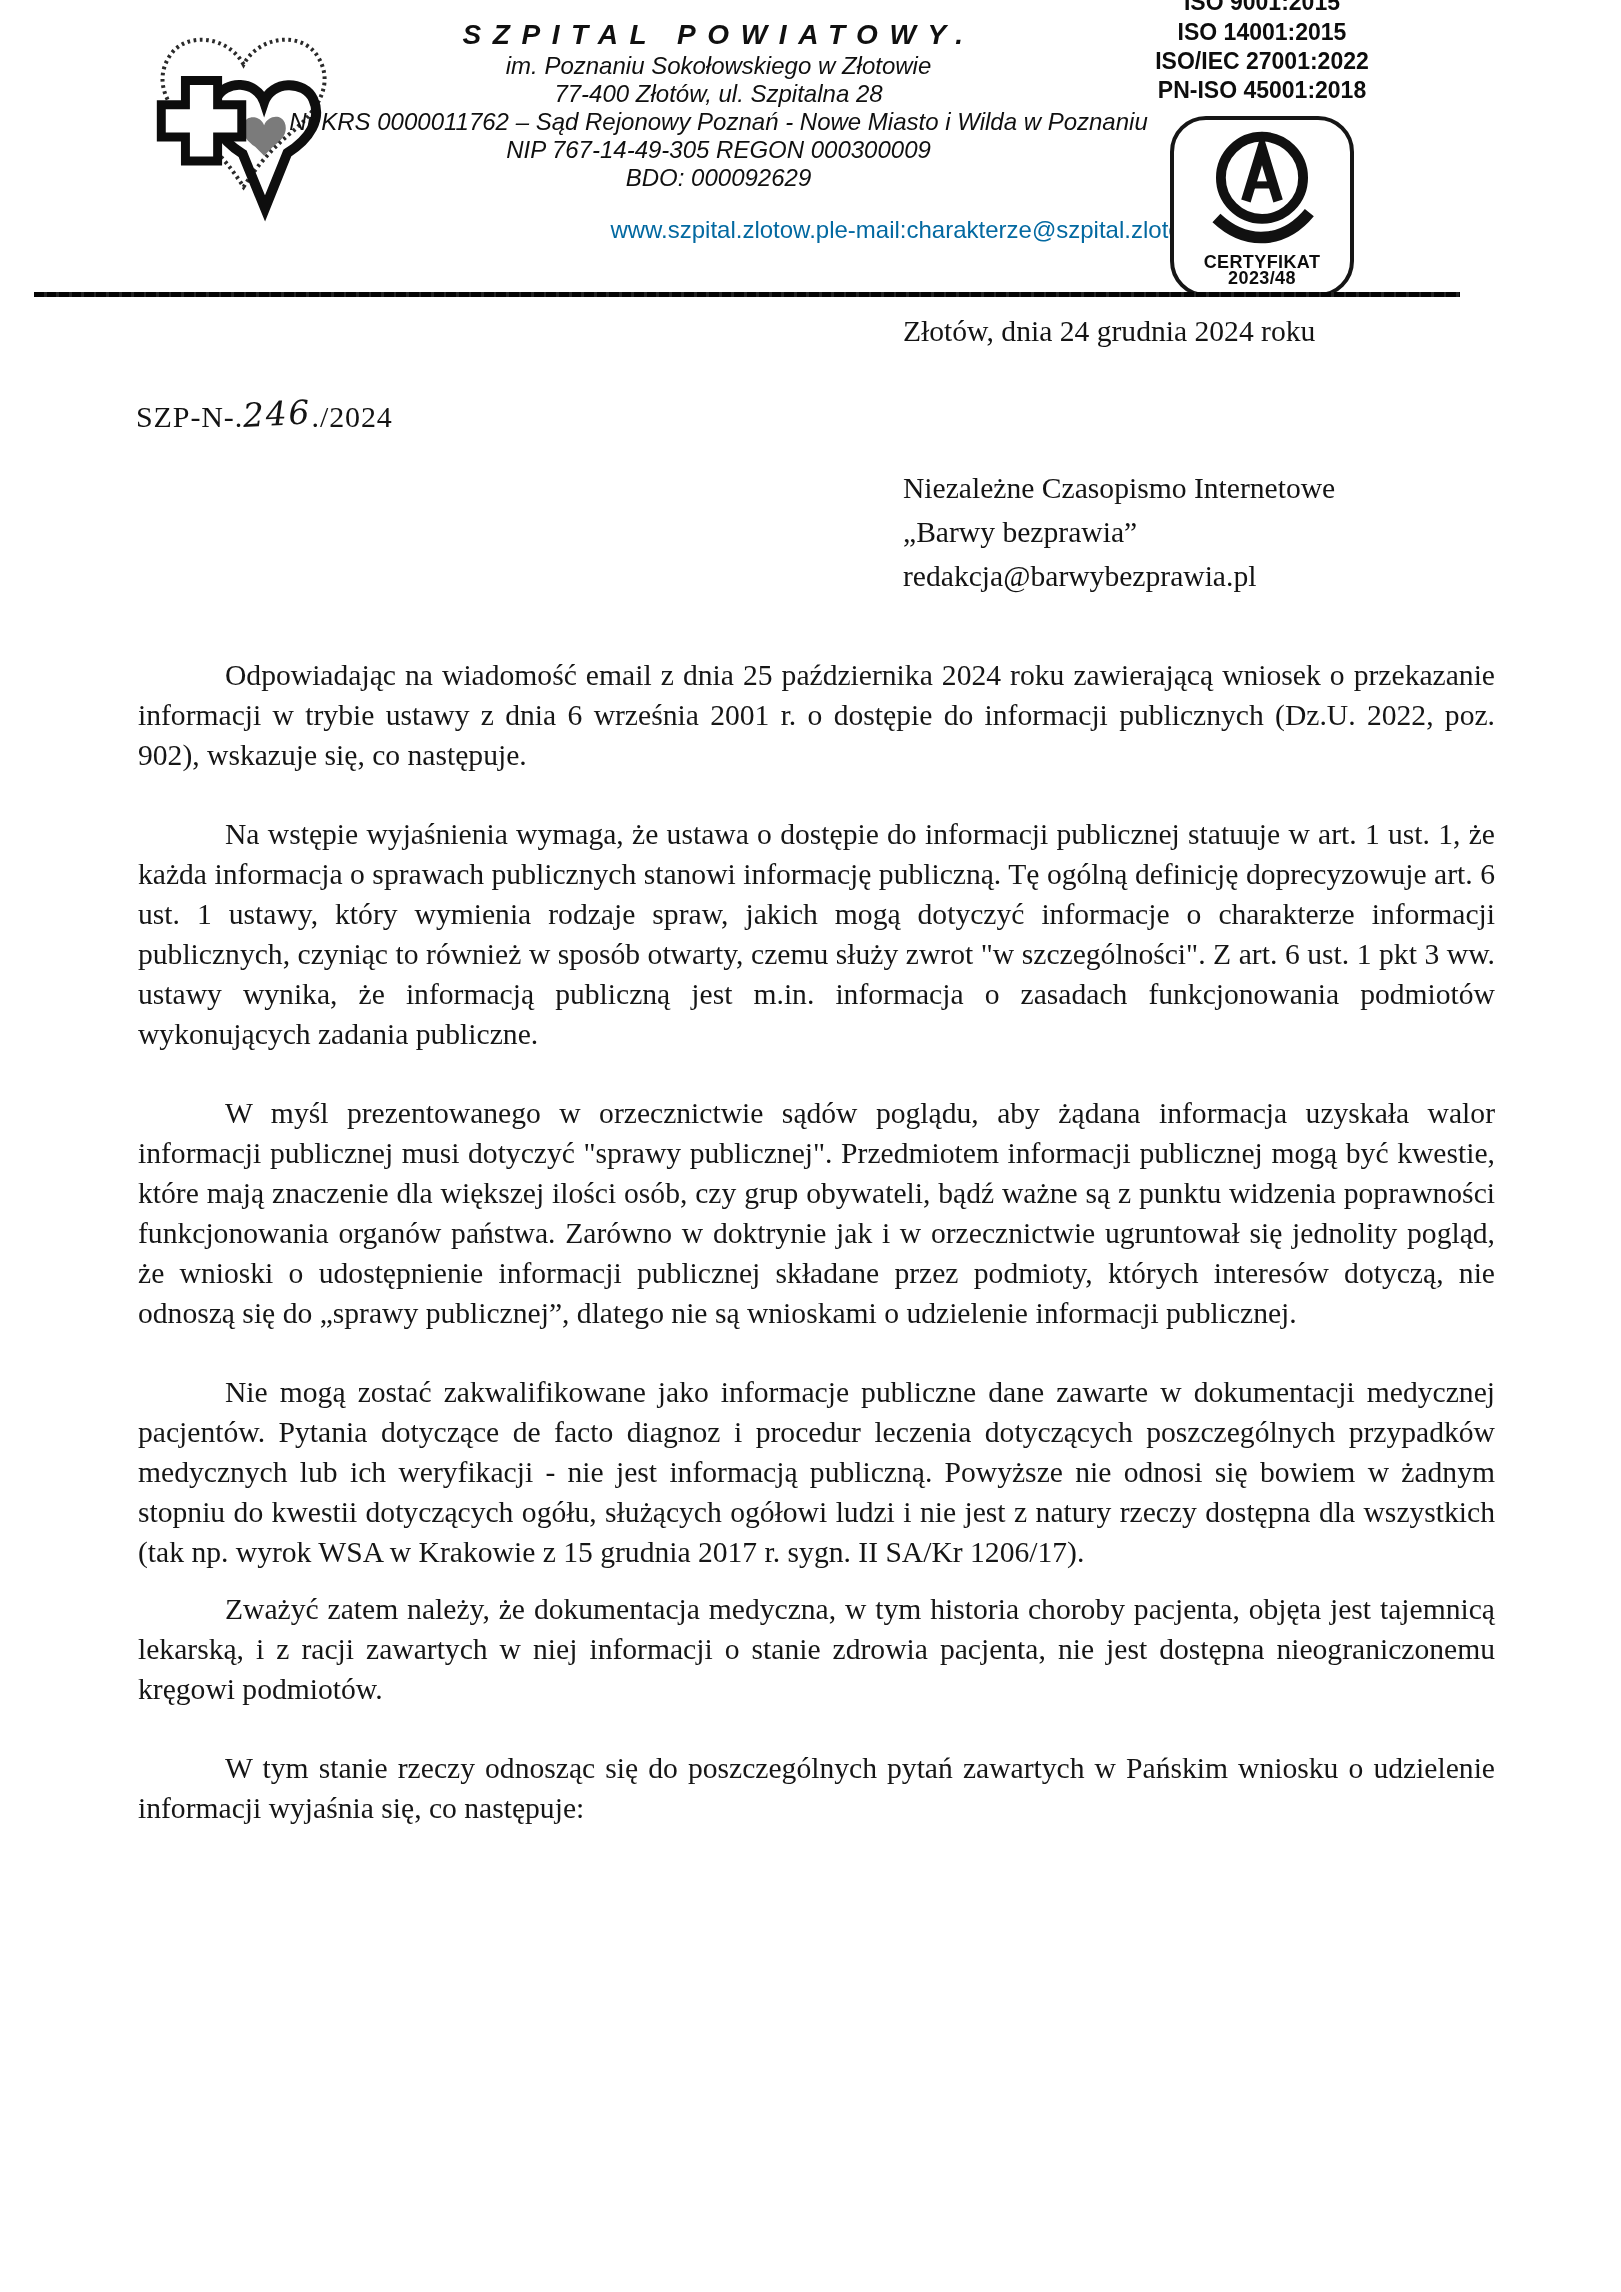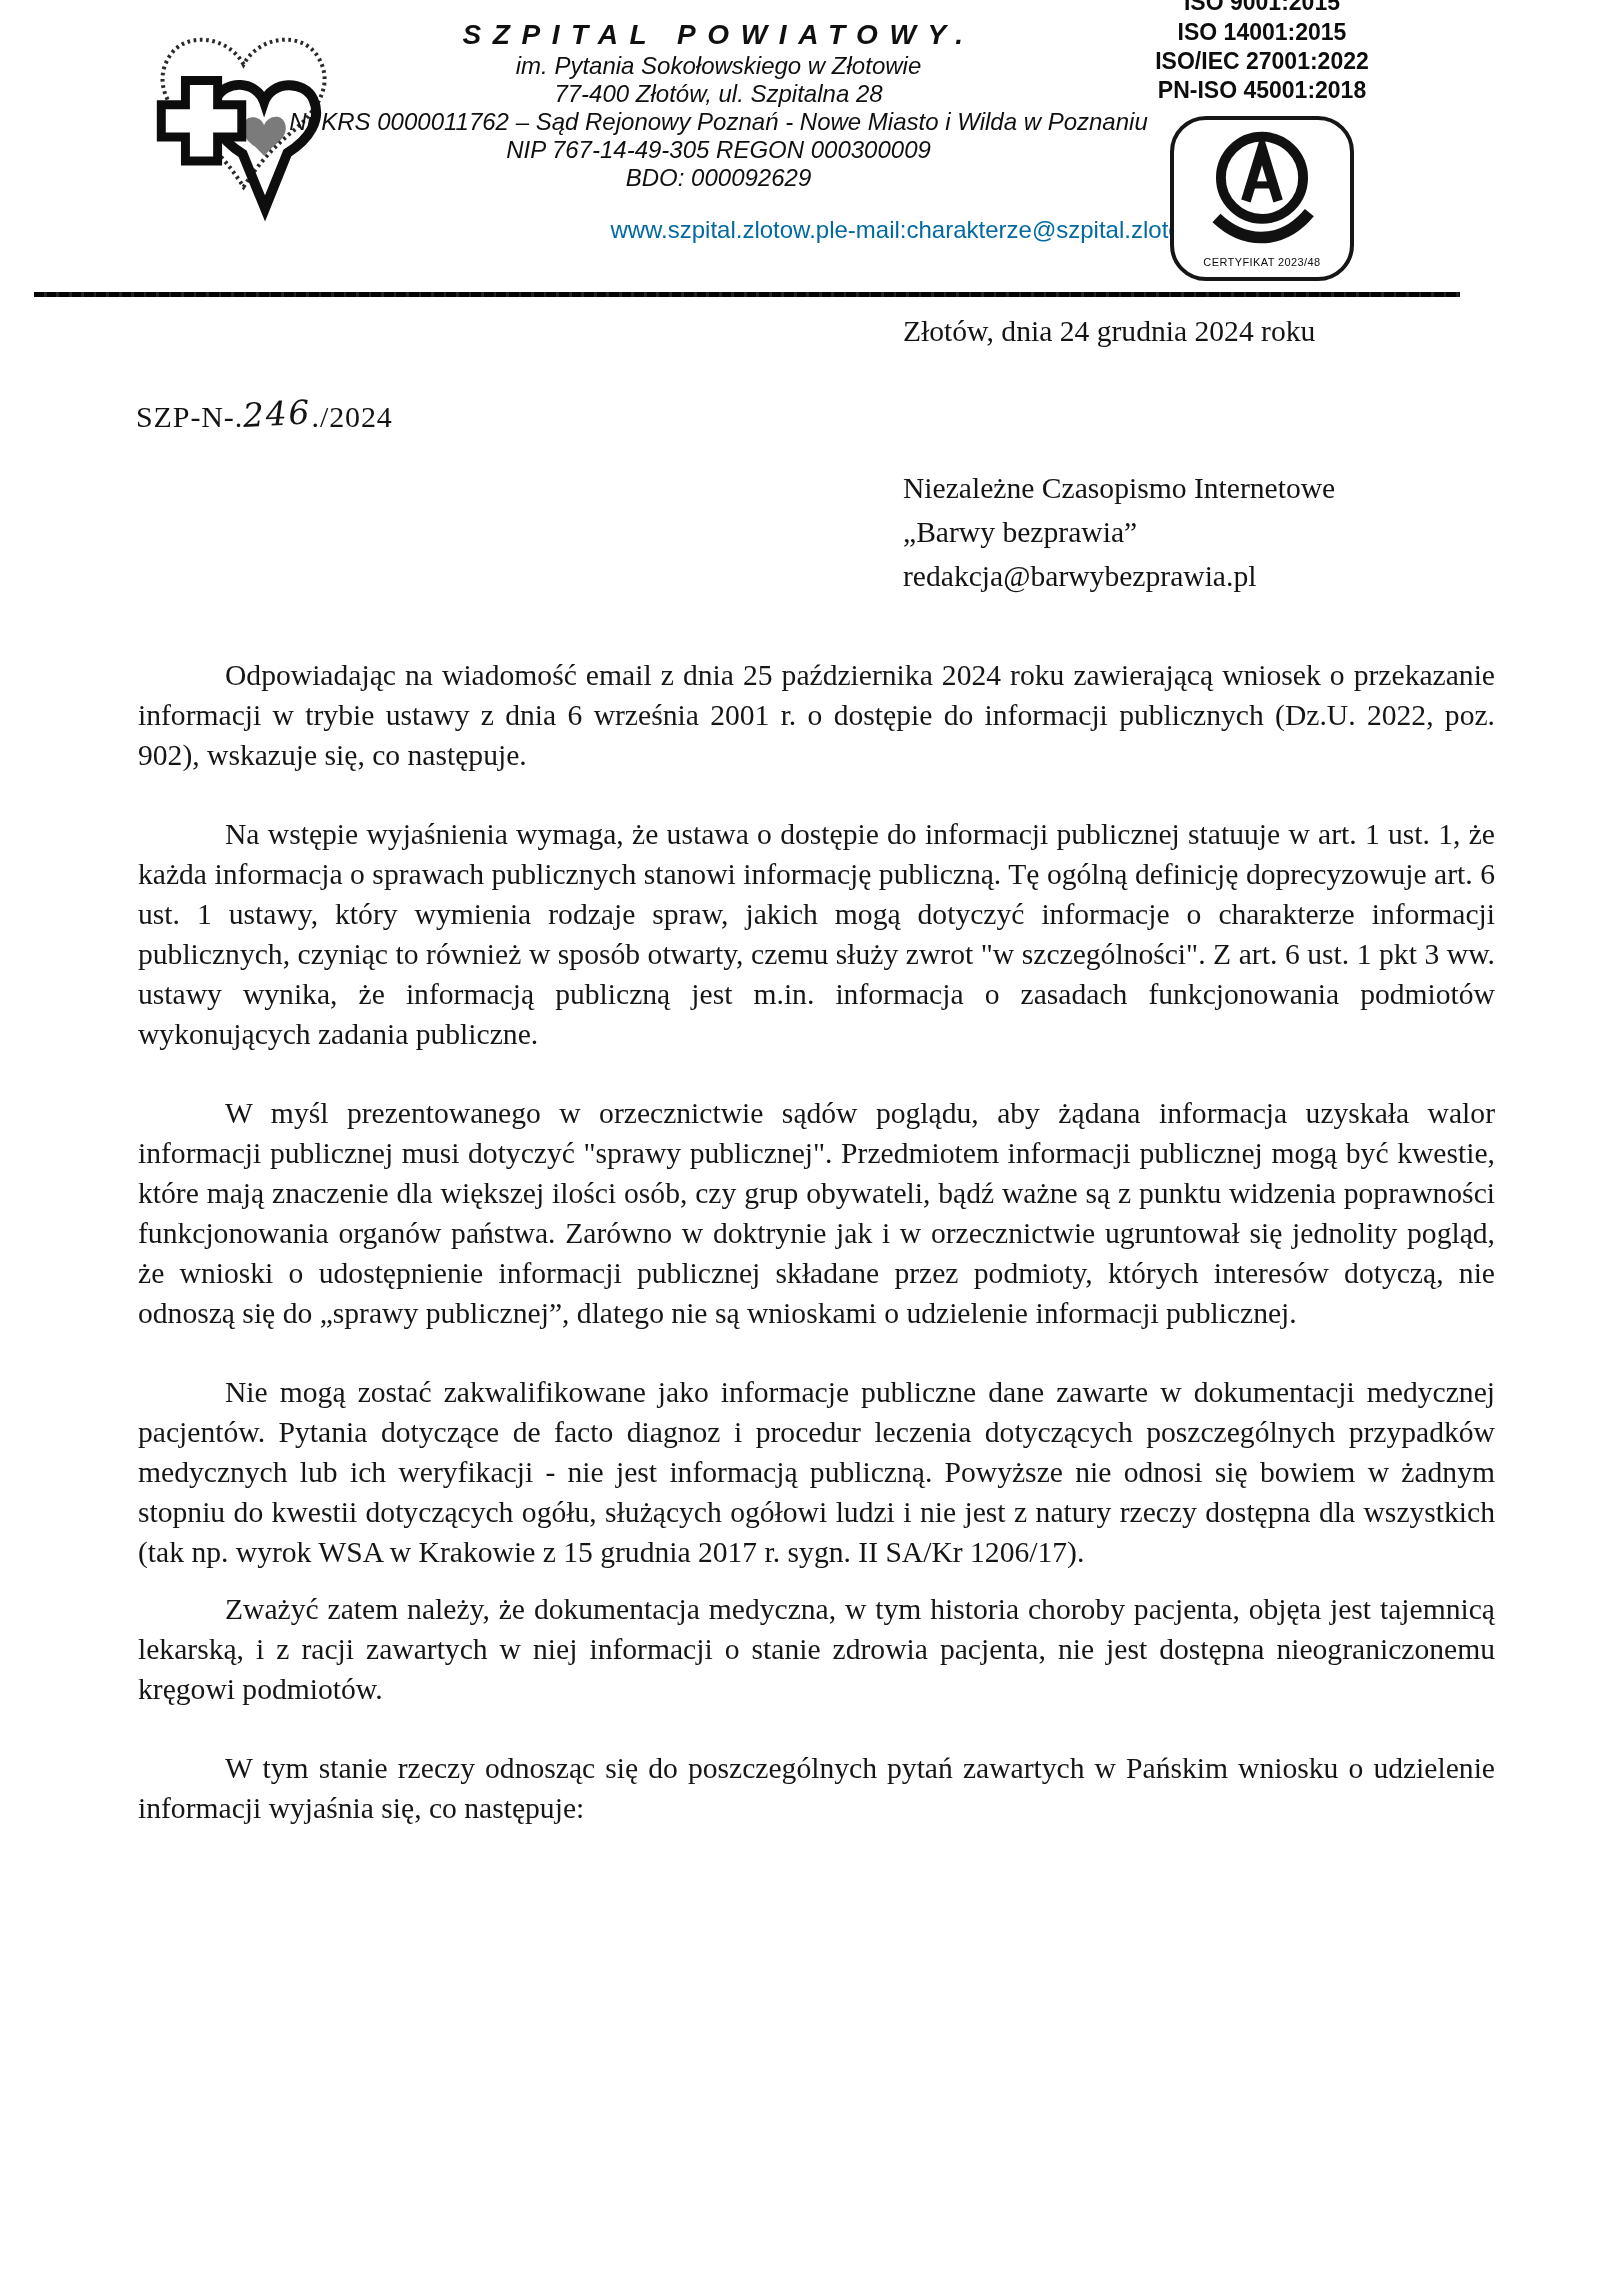--- a/index.html
+++ b/index.html
@@ -38,21 +38,21 @@
   }
   .iso-clip { height:18px; overflow:hidden; }
   .iso-clip .iso-cut { margin-top:-11.6px; }
 
   .q-badge {
     width:176px; margin:10.7px auto 0;
     border:4.5px solid #161616; border-radius:36px;
     padding:3.6px 0 6.3px; background:#fff;
   }
   .q-badge svg { display:block; margin:0 auto; }
-  .cert-label { font-size:11px; font-weight:normal; letter-spacing:0.4px; line-height:16px; }
+  .cert-label { font-size:18px; font-weight:bold; letter-spacing:0.4px; line-height:16px; }
 
   
   .rule {
     position:absolute; left:34px; top:292px; width:1426px; height:5.4px;
     background:repeating-linear-gradient(90deg,#050505 0 9.9px,#232323 9.9px 12.5px);
   }
 
   
   .date-line { position:absolute; left:903px; top:315px; font-size:29.6px; }
   .ref-line  { position:absolute; left:136px;  top:396px; font-size:30px; letter-spacing:0.9px; }
@@ -88,21 +88,21 @@
         <path d="M150,86 C142,62 106,60 96,83 C86,106 101,128 126,144 L151,205 L176,143 C201,127 215,105 205,83 C195,61 158,62 150,86 Z" fill="none" stroke="#0e0e0e" stroke-width="11"></path>
 
         <path d="M150,112 C146,101 131,100 127,110 C123,120 130,129 140,136 L150,146 L161,135 C171,128 177,119 173,109 C169,99 154,101 150,112 Z" fill="#5a5a5a" fill-opacity="0.8"></path>
 
         <path d="M62,62 h36 v27 h27 v36 h-27 v27 h-36 v-27 h-27 v-36 h27 Z" fill="#ffffff" stroke="#0c0c0c" stroke-width="10" stroke-linejoin="miter"></path>
       </svg>
     </div>
 
     <div class="center-block">
       <div class="hl-title">SZPITAL POWIATOWY.</div>
-      <div class="hl">im. Pytania Sokołowskiego w Złotowie</div>
+      <div class="hl">im. Poznaniu Sokołowskiego w Złotowie</div>
       <div class="hl">77-400 Złotów, ul. Szpitalna 28</div>
       <div class="hl">Nr KRS 0000011762 – Sąd Rejonowy Poznań - Nowe Miasto i Wilda w Poznaniu</div>
       <div class="hl">NIP 767-14-49-305 REGON 000300009</div>
       <div class="hl">BDO: 000092629</div>
     </div>
 
     <div class="web-line">
       <span>www.szpital.zlotow.pl</span>
       <span>e-mail:charakterze@szpital.zlotow.pl</span>
     </div>

